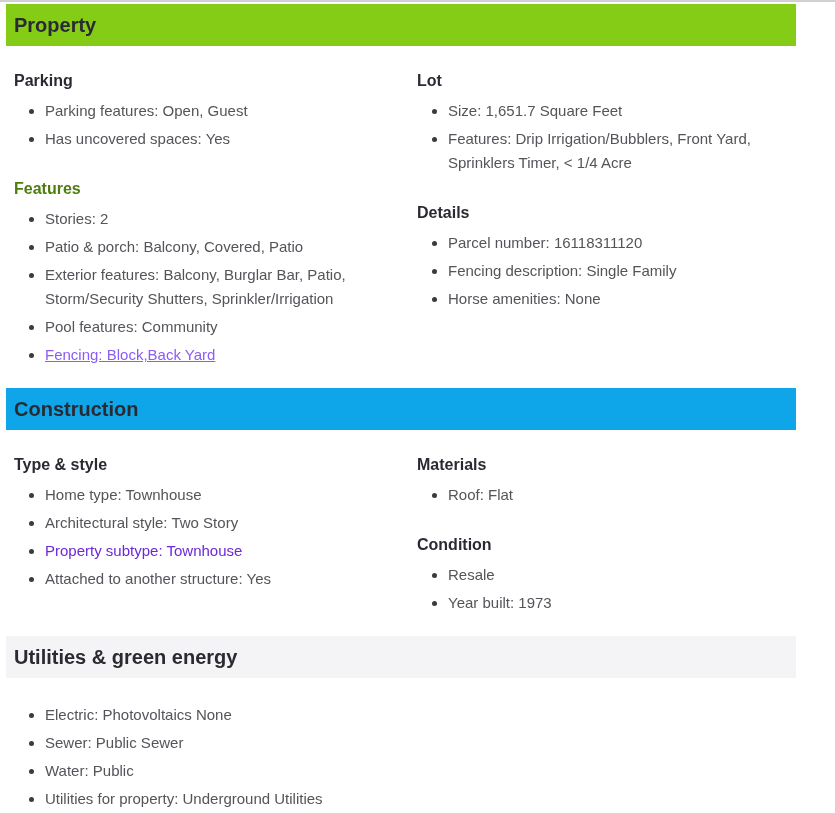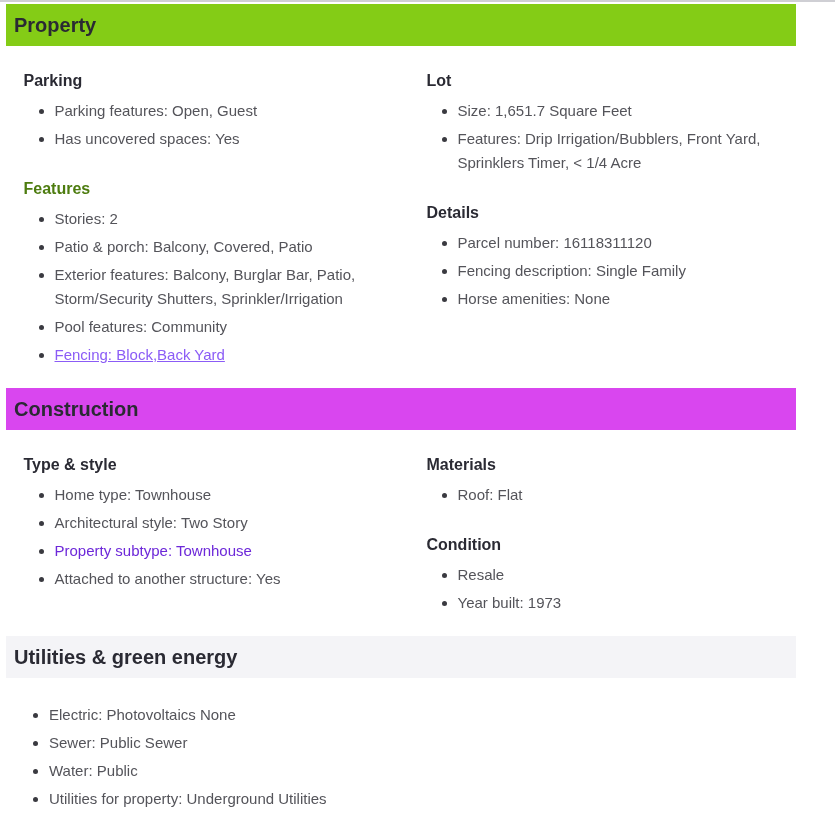--- a/index.html
+++ b/index.html
@@ -35,21 +35,20 @@
     font-size: 20px;
     font-weight: 600;
     color: #2a2a33;
     margin: 0;
     line-height: 42px;
   }
   .section-body {
     display: flex;
     padding: 25px 0 17px 8px;
     box-sizing: border-box;
-    justify-content: center;
   }
   .col {
     box-sizing: border-box;
     flex: none;
   }
   .col-0 { width: 403px; padding-right: 32px; }
   .col-1 { width: 360px; }
   .col-full { width: 774px; padding-right: 0; }
   .group + .group { margin-top: 28px; }
   .group-heading {
@@ -117,21 +116,21 @@
             <ul class="fact-list">
               <li style="color: rgb(84, 84, 90);">Parcel number: 16118311120</li>
               <li style="color: rgb(84, 84, 90);">Fencing description: Single Family</li>
               <li style="color: rgb(84, 84, 90);">Horse amenities: None</li>
             </ul>
           </div>
         </div>
       </div>
     </section>
     <section>
-      <div class="section-bar" style="background: #d946ef;">
+      <div class="section-bar" style="background: #0ea5e9;">
         <h2 class="section-title" style="color: rgb(42, 42, 51);">Construction</h2>
       </div>
       <div class="section-body">
         <div class="col col-0">
           <div class="group">
             <h3 class="group-heading" style="color: rgb(42, 42, 51);">Type &amp; style</h3>
             <ul class="fact-list">
               <li style="color: rgb(84, 84, 90);">Home type: Townhouse</li>
               <li style="color: rgb(84, 84, 90);">Architectural style: Two Story</li>
               <li style="color: #6d28d9;">Property subtype: Townhouse</li>

